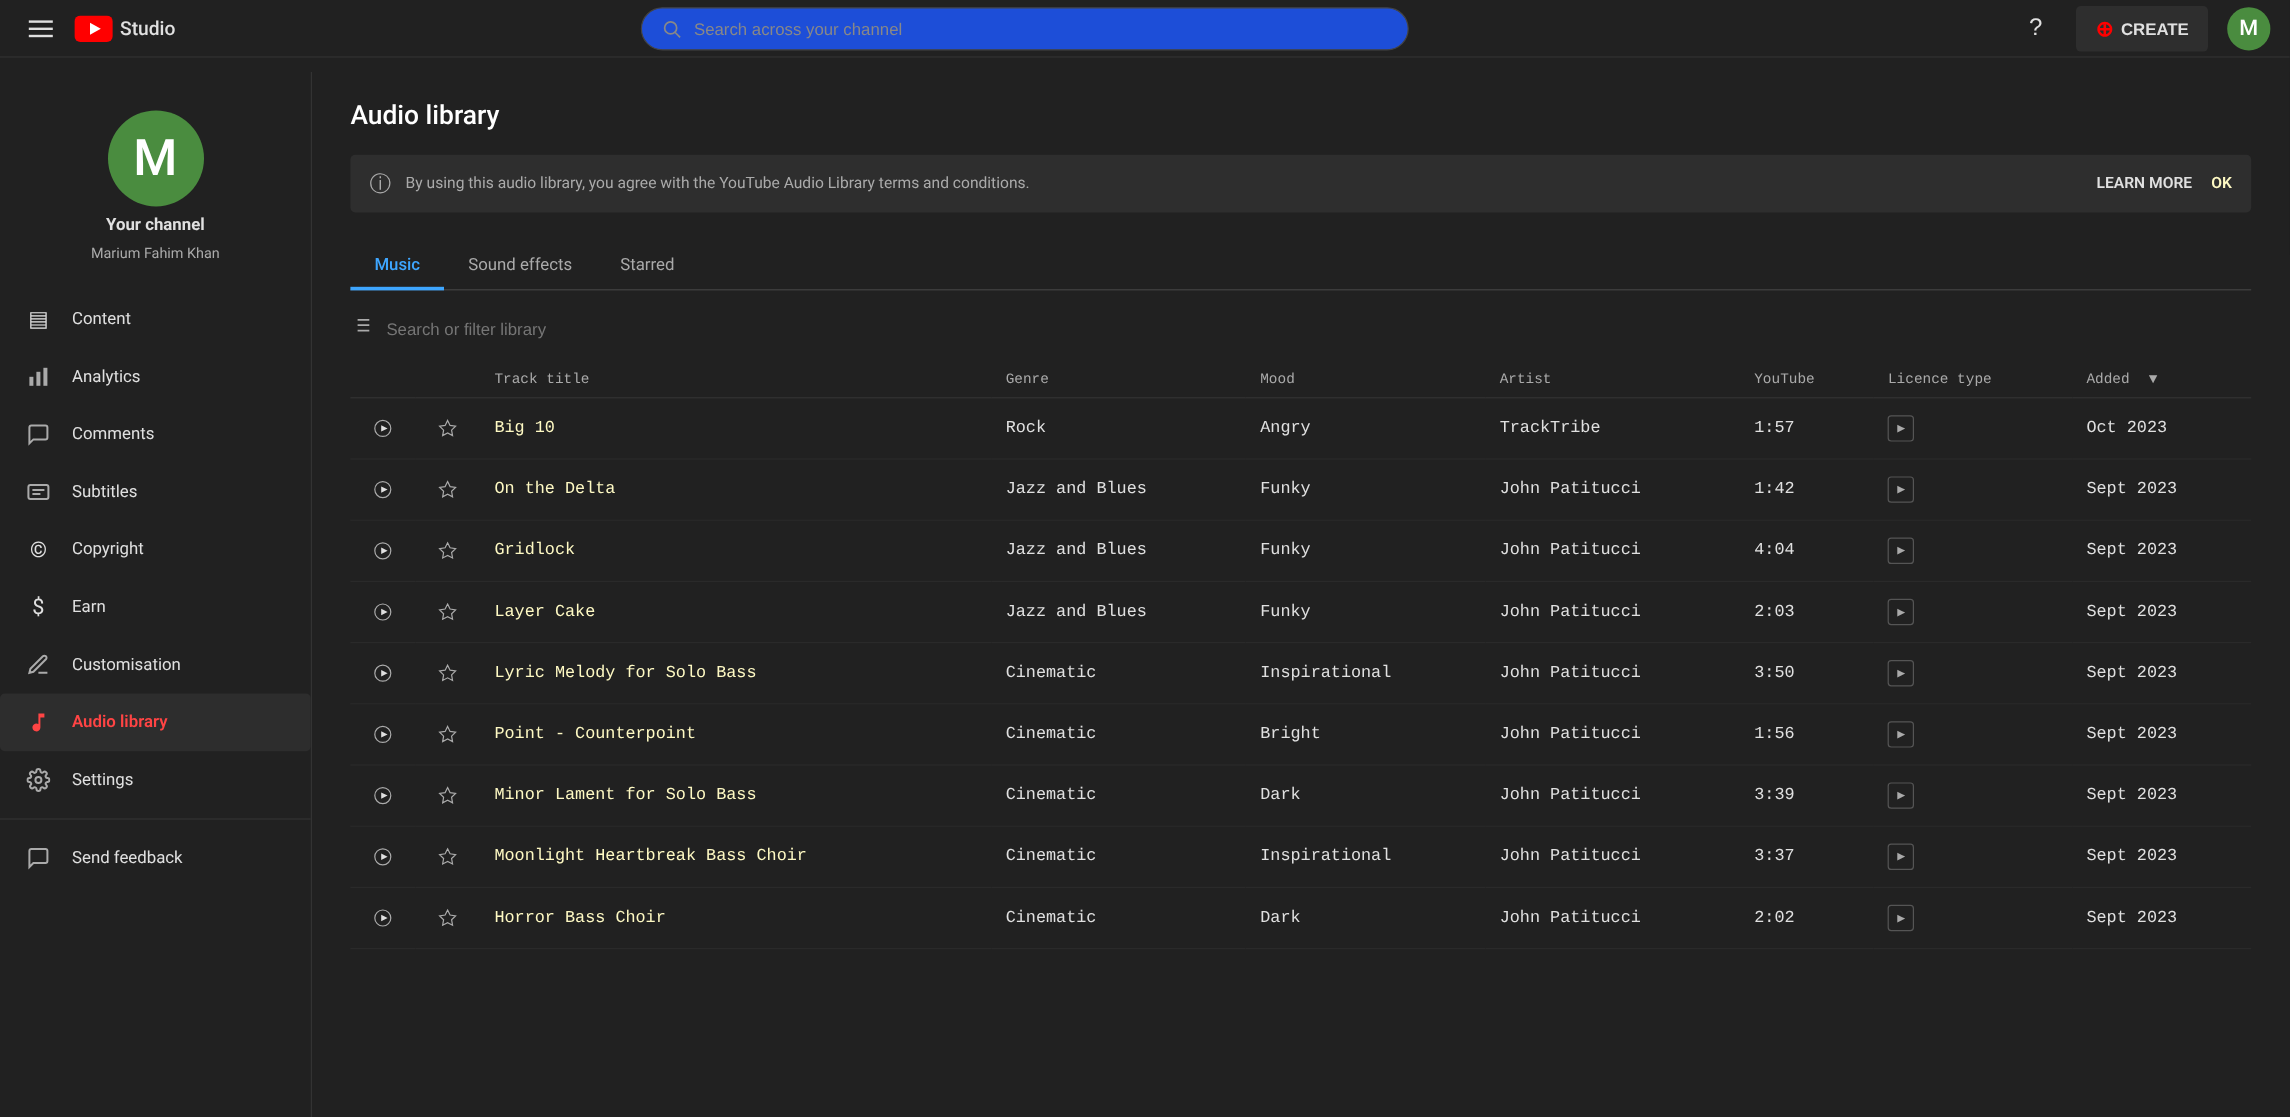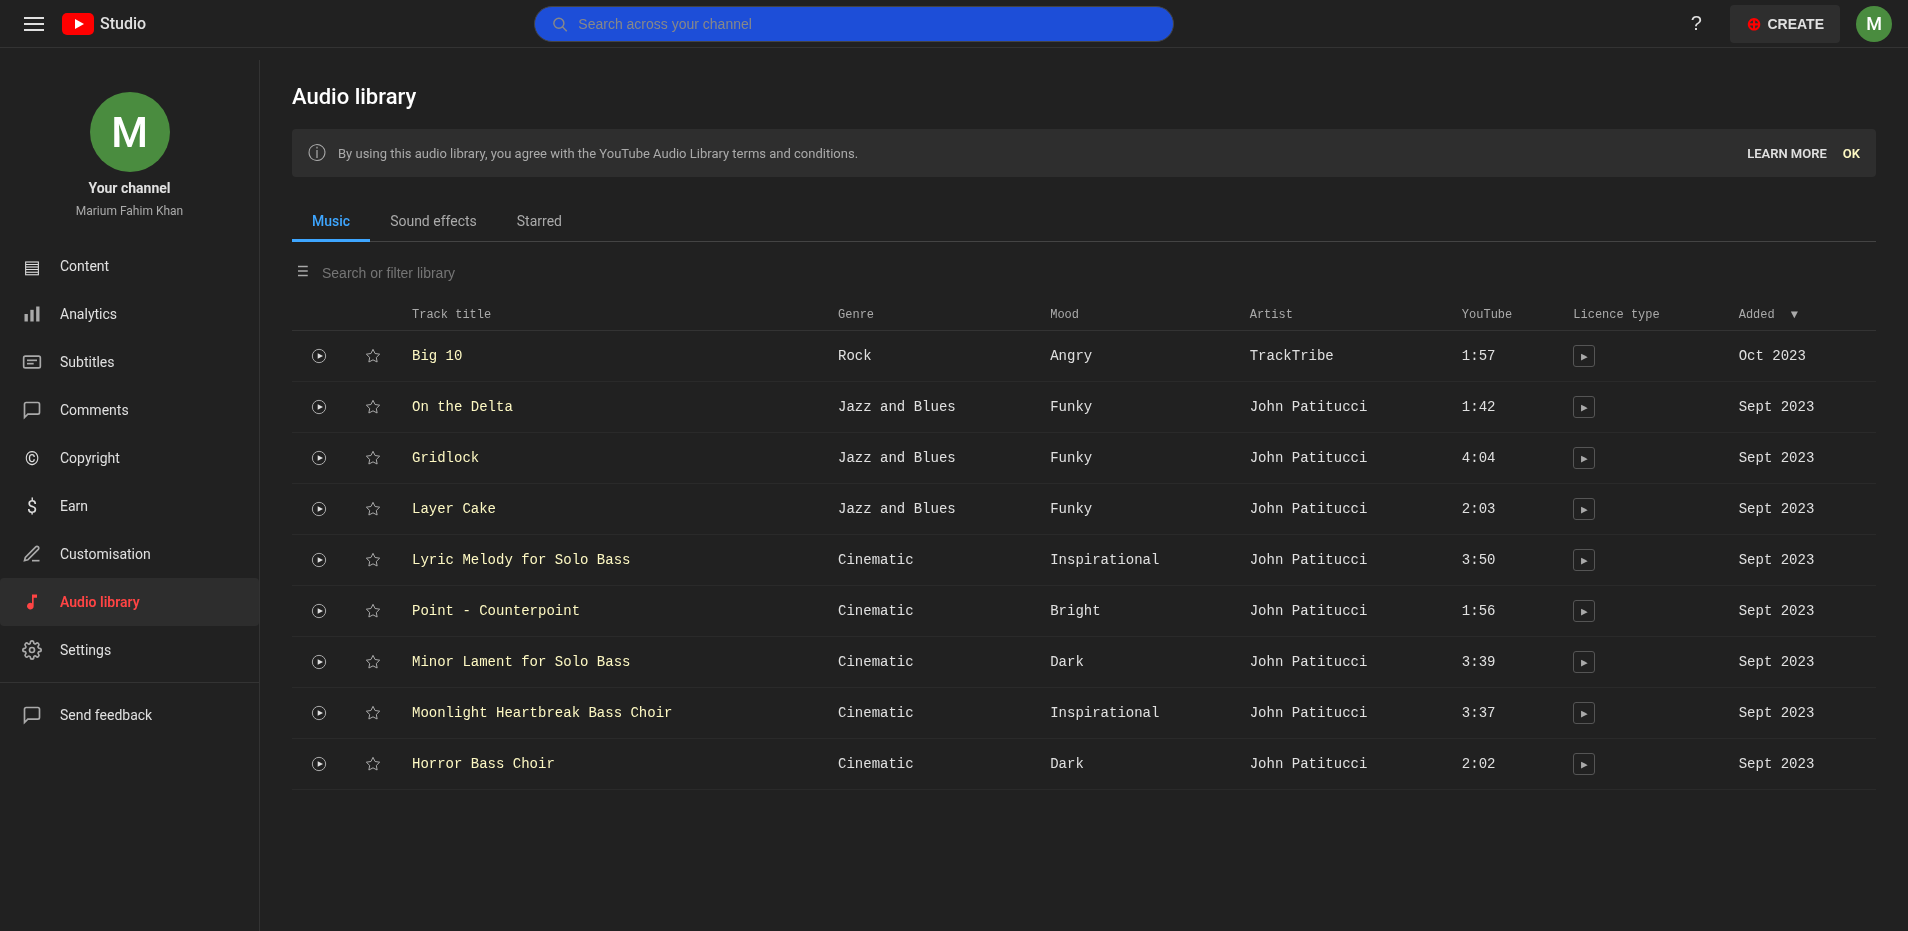--- a/index.html
+++ b/index.html
@@ -133,34 +133,34 @@
             <rect x="3" y="12" width="4" height="9"></rect>
             <rect x="10" y="7" width="4" height="14"></rect>
             <rect x="17" y="3" width="4" height="18"></rect>
           </svg>
       </div>
       <span class="nav-label">Analytics</span>
     </div>
     <div class="nav-item">
       <div class="nav-icon">
         <svg width="20" height="20" viewBox="0 0 24 24" fill="none" stroke="#aaa" stroke-width="2">
+            <path d="M21 15a2 2 0 0 1-2 2H7l-4 4V5a2 2 0 0 1 2-2h14a2 2 0 0 1 2 2z"></path>
+          </svg>
+      </div>
+      <span class="nav-label">Comments</span>
+    </div>
+    <div class="nav-item">
+      <div class="nav-icon">
+        <svg width="20" height="20" viewBox="0 0 24 24" fill="none" stroke="#aaa" stroke-width="2">
             <rect x="2" y="5" width="20" height="14" rx="2"></rect>
             <line x1="6" y1="10" x2="18" y2="10"></line>
             <line x1="6" y1="14" x2="14" y2="14"></line>
           </svg>
       </div>
       <span class="nav-label">Subtitles</span>
-    </div>
-    <div class="nav-item">
-      <div class="nav-icon">
-        <svg width="20" height="20" viewBox="0 0 24 24" fill="none" stroke="#aaa" stroke-width="2">
-            <path d="M21 15a2 2 0 0 1-2 2H7l-4 4V5a2 2 0 0 1 2-2h14a2 2 0 0 1 2 2z"></path>
-          </svg>
-      </div>
-      <span class="nav-label">Comments</span>
     </div>
     <div class="nav-item">
       <div class="nav-icon">©</div>
       <span class="nav-label">Copyright</span>
     </div>
     <div class="nav-item">
       <div class="nav-icon">$</div>
       <span class="nav-label">Earn</span>
     </div>
     <div class="nav-item">

